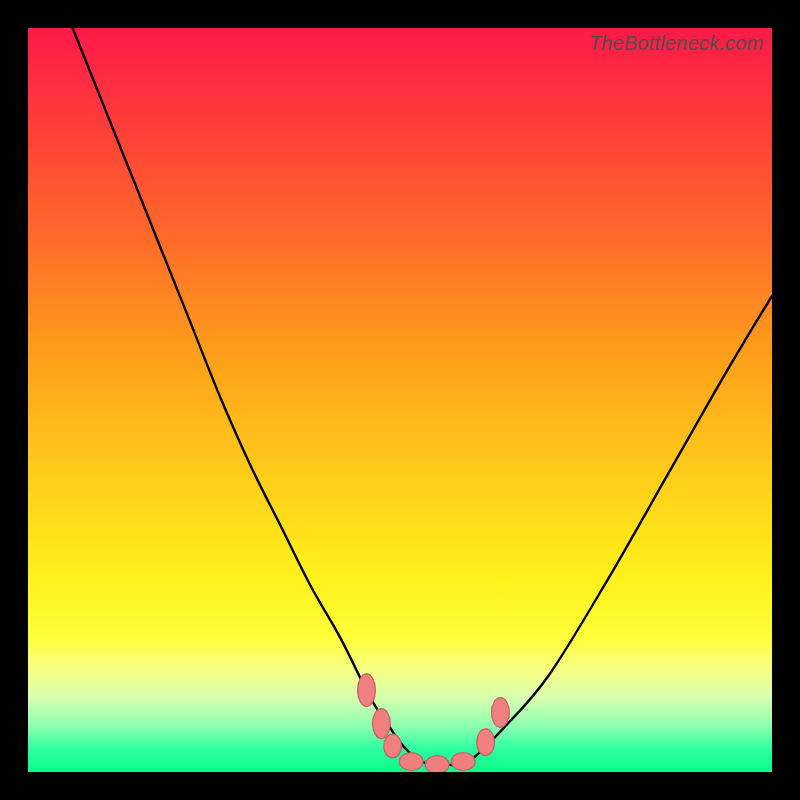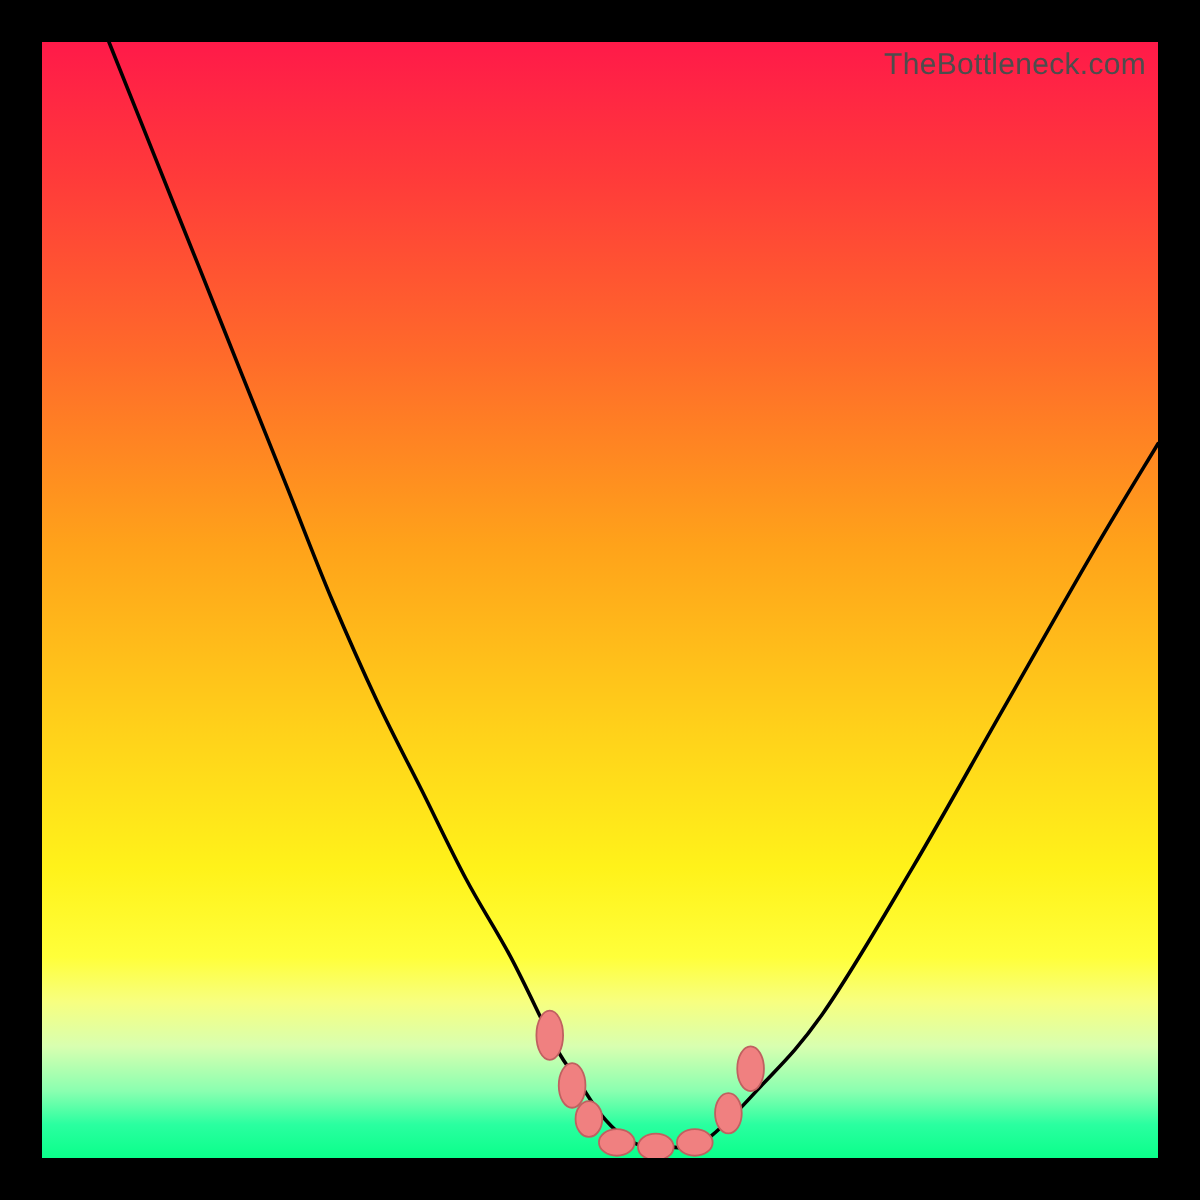--- a/index.html
+++ b/index.html
@@ -17,20 +17,21 @@
     background: #000;
     position: relative;
   }
   .plot-area {
     position: absolute;
     left: 28px;
     top: 28px;
     width: 744px;
     height: 744px;
     overflow: hidden;
+    font-style: italic;
   }
   .gradient {
     position: absolute;
     inset: 0;
     background: linear-gradient(to bottom,
       #ff1a49 0%,
       #ff3a3a 12%,
       #ff6a2a 28%,
       #ffa21a 45%,
       #ffd21a 62%,

